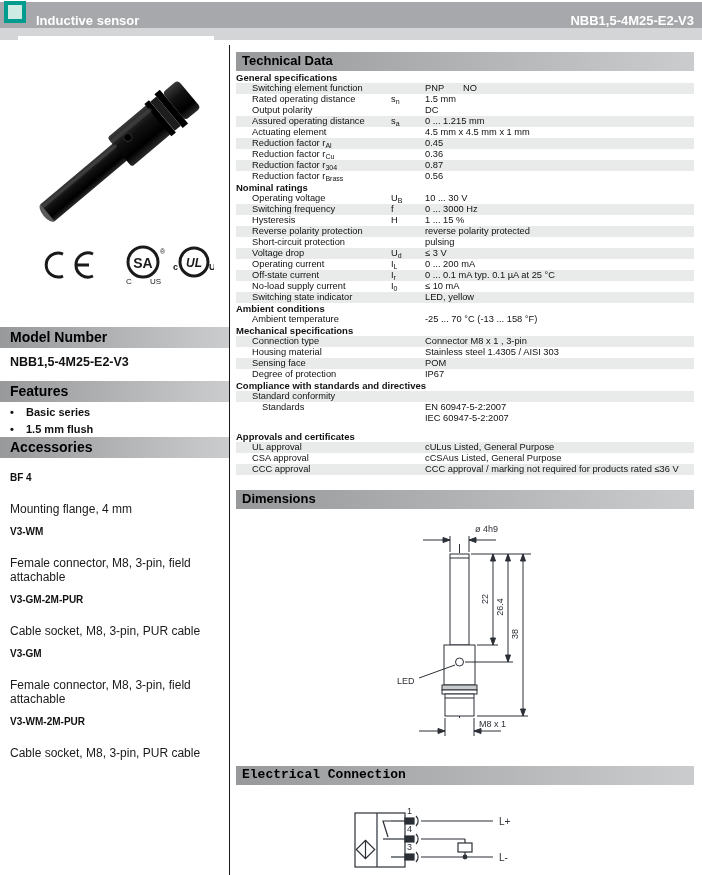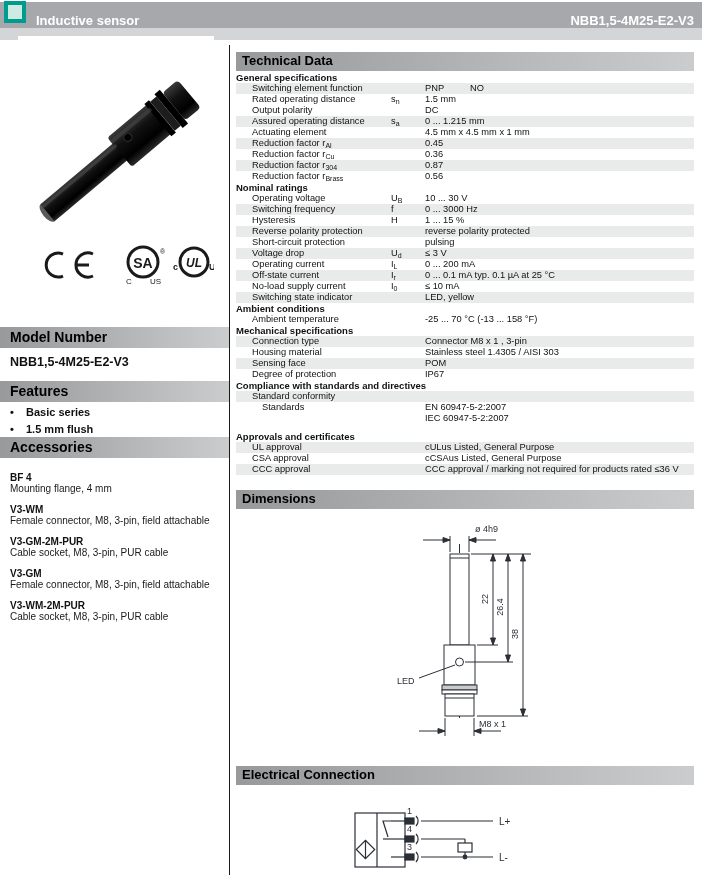--- a/index.html
+++ b/index.html
@@ -23,37 +23,37 @@
 
   .side-bar-heading { position:absolute; left:0; width:229px; height:21px;
      background:linear-gradient(to right,#97999b,#cbcccd);
      font-weight:bold; font-size:14px; padding:2px 0 12px 10px; color:#000; }
   .model-value { position:absolute; left:10px; top:355px; font-weight:bold; font-size:12.5px; }
   .features-list { position:absolute; left:10px; top:406px; width:215px; }
   .feature-item { font-weight:bold; font-size:11px; margin-bottom:5px; display:flex; }
   .feature-bullet { width:16px; }
   .acc-list { position:absolute; left:10px; top:462px; width:219px; }
   .acc-name { font-weight:bold; font-size:10px; margin-top:10px; }
-  .acc-desc { font-size:10px; margin-bottom:2px; color:#1a1a1a; }
+  .acc-desc { font-size:12px; margin-bottom:2px; color:#1a1a1a;margin-top:19px; }
 
   
   .section-bar { position:absolute; left:236px; width:458px; height:19px;
      background:linear-gradient(to right,#97999b,#cbcccd);
      font-weight:bold; font-size:13px; padding:1px 0 0 6px; color:#000; }
 
   .spec-table { position:absolute; left:236px; top:72px; width:458px; }
   .spec-heading { font-weight:bold; font-size:9.5px; height:11px; line-height:11px; }
   .trow { position:relative; height:11px; line-height:11px; font-size:9.3px; }
   .trow.shade { background:#e9eaea; }
   .trow.tall { height:21px; }
   .t-label { position:absolute; left:16px; top:0; white-space:nowrap; }
   .t-label.deep { left:26px; }
   .t-sym { position:absolute; left:155px; top:0; }
   .t-val { position:absolute; left:189px; top:0; white-space:nowrap; }
-  .t-val2 { position:absolute; left:234px; top:0; }
+  .t-val2 { position:absolute; left:227px; top:0; }
   .t-val .vline { height:10.5px; line-height:10.5px; }
   sub { font-size:7px; vertical-align:-2px; }
   .spacer8 { height:8px; }
 
   .dim-svg { position:absolute; left:335px; top:512px; }
   .elec-svg { position:absolute; left:325px; top:795px; }
   svg text { font-family:"Liberation Sans", sans-serif; }
 </style>
 </head>
 <body>
@@ -336,21 +336,21 @@
       <path d="M139 219 l7 -2.5 v5 z" fill="#2b2f36"></path>
     </g>
     <text x="140" y="20" font-size="9" fill="#2b2f36">ø 4h9</text>
     <text x="154" y="92" font-size="9" fill="#2b2f36" text-anchor="middle" transform="rotate(-90 151 90)">22</text>
     <text x="169" y="100" font-size="9" fill="#2b2f36" text-anchor="middle" transform="rotate(-90 166 98)">26.4</text>
     <text x="184" y="127" font-size="9" fill="#2b2f36" text-anchor="middle" transform="rotate(-90 181 125)">38</text>
     <text x="62" y="172" font-size="9" fill="#2b2f36">LED</text>
     <text x="144" y="215" font-size="9" fill="#2b2f36">M8 x 1</text>
   </svg>
 
-  <div class="section-bar" style="top:766px;">Electrical Connection</div>
+  <div class="section-bar" style="top:766px;font-family:Liberation Mono, monospace;">Electrical Connection</div>
 
   <svg class="elec-svg" width="240" height="80" viewBox="0 0 240 80">
     <g stroke="#2b2f36" stroke-width="1.2" fill="none">
       <rect x="30" y="18" width="50" height="54"></rect>
       <line x1="52" y1="18" x2="52" y2="72"></line>
 
       <rect x="34" y="48" width="13" height="13" transform="rotate(-45 40.5 54.5)"></rect>
       <line x1="40.5" y1="45" x2="40.5" y2="64"></line>
 
       <polyline points="66,26 58,26 63,42"></polyline>

